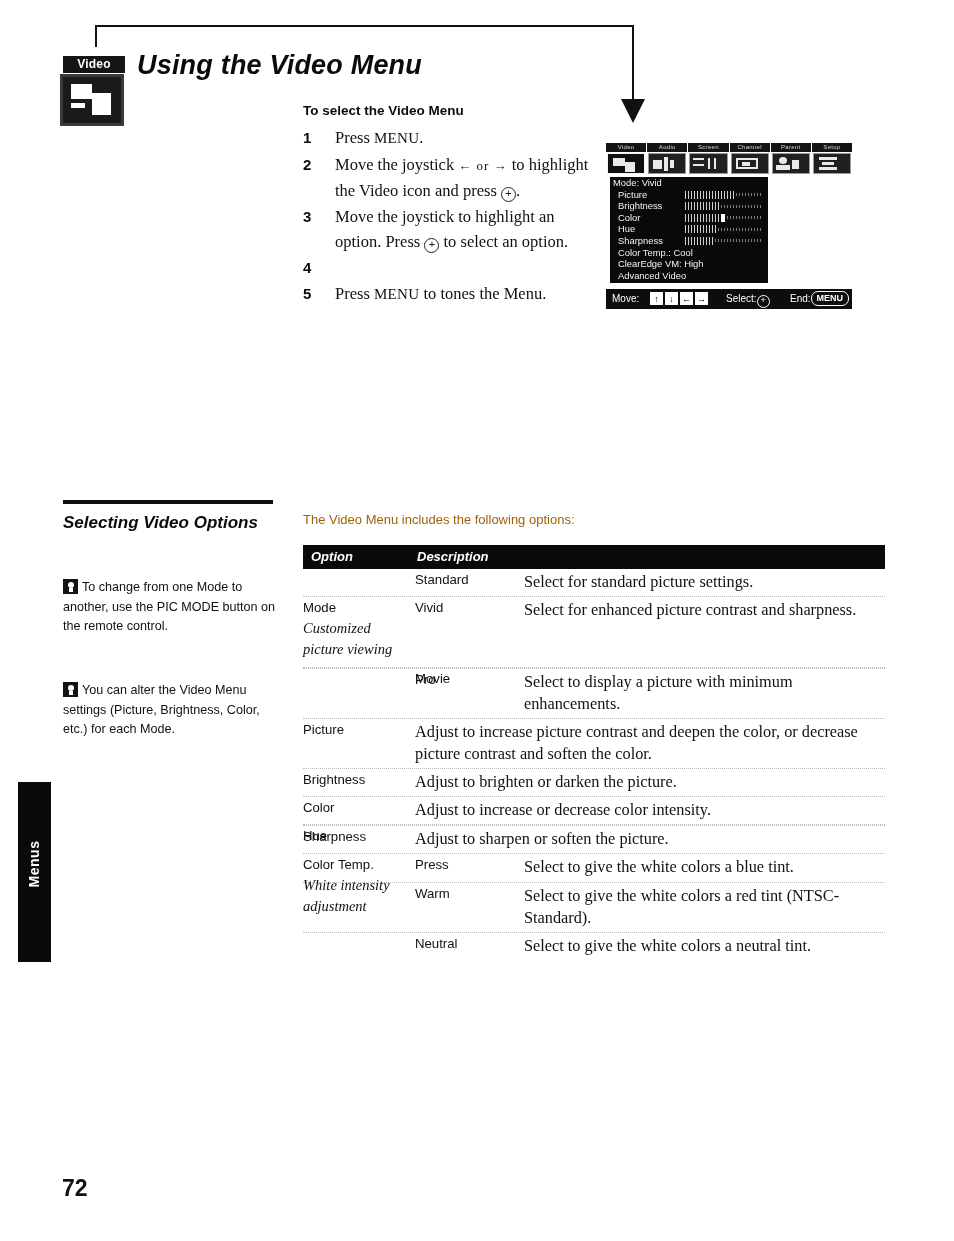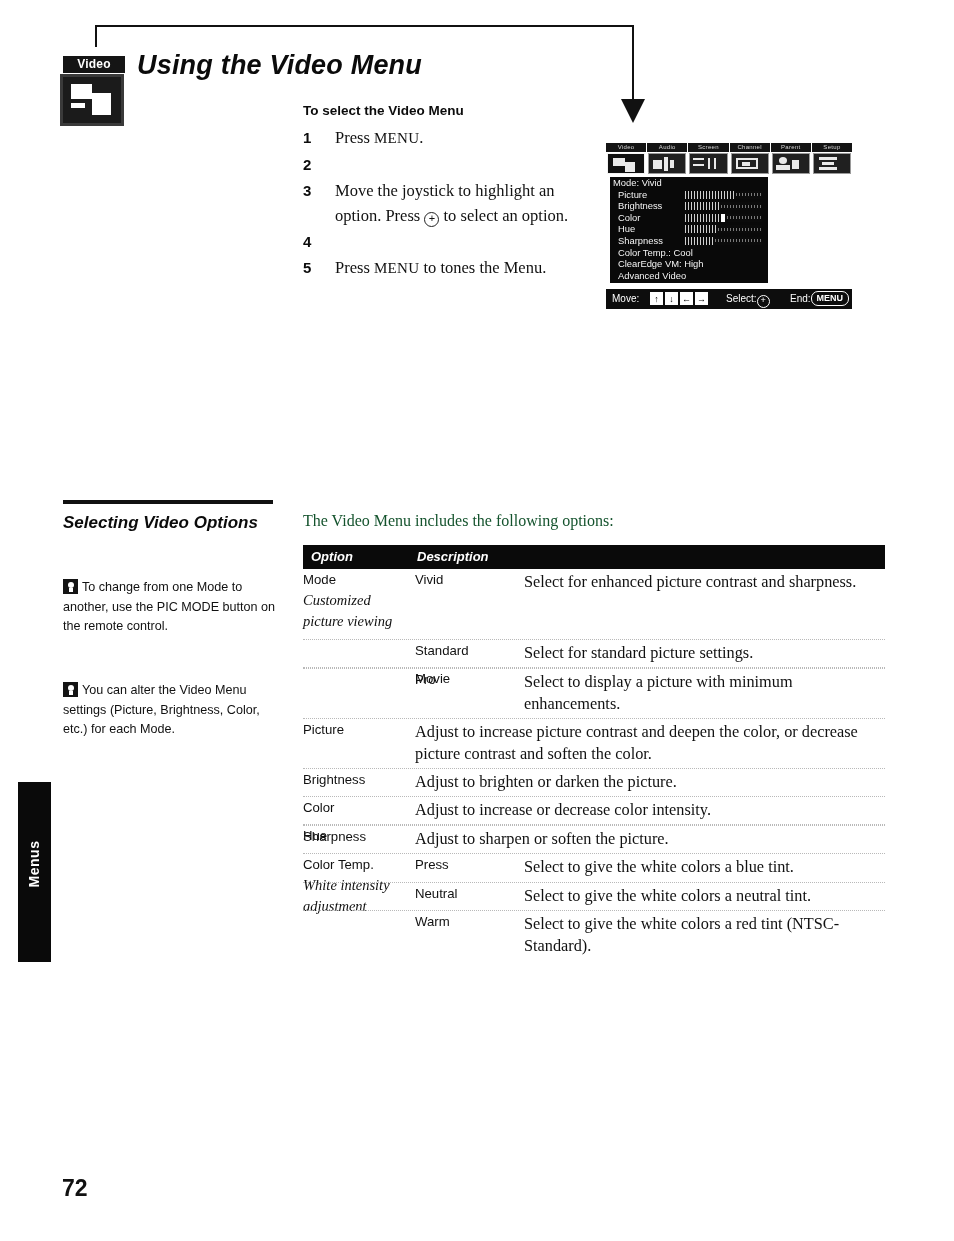--- a/index.html
+++ b/index.html
@@ -199,21 +199,21 @@
     color:#fff;
     font-family:"Liberation Sans", sans-serif;
     font-weight:bold; font-size:14px; text-align:center;
     transform:rotate(-90deg);
     letter-spacing:.5px;
   }
 
   
   .intro {
     position:absolute; left:303px; top:512px;
-    font-family:Liberation Serif, serif; font-size:16px; color:#14532d;
+    font-family:Liberation Sans, sans-serif; font-size:13px; color:#a16207;
   }
   .tbl { position:absolute; left:303px; top:545px; width:582px; }
   .thead {
     background:#0a0a0a; color:#fff; height:24px; position:relative;
   }
   .thead .c1, .thead .c2 {
     position:absolute; top:0; height:24px; line-height:24px;
     font-family:"Liberation Sans", sans-serif;
     font-weight:bold; font-style:italic; font-size:13px;
   }
@@ -277,20 +277,21 @@
 
   <div class="subhead">To select the Video Menu</div>
 
   <div class="steps">
     <div class="step">
       <div class="n">1</div>
       <div class="t"><span>Press </span><span class="sc">MENU</span><span>.</span></div>
     </div>
     <div class="step">
       <div class="n">2</div>
+      <div class="t"><span>Move the joystick </span><span class="jar">← or →</span><span> to highlight the Video icon and press </span><span class="ring">+</span><span>.</span></div>
     </div>
     <div class="step">
       <div class="n">3</div>
       <div class="t"><span>Move the joystick to highlight an option. Press </span><span class="ring">+</span><span> to select an option.</span></div>
     </div>
     <div class="step">
       <div class="n">4</div>
     </div>
     <div class="step">
       <div class="n">5</div>
@@ -552,35 +553,35 @@
   </div>
 
   <div class="intro">The Video Menu includes the following options:</div>
 
   <div class="tbl">
     <div class="thead">
       <div class="c1">Option</div>
       <div class="c2">Description</div>
     </div>
 
+    <div class="trow indent">
+      <div class="val">Standard</div>
+      <div class="desc">Select for standard picture settings.</div>
+    </div>
+
     <div class="trow indent" style="min-height:70px;">
       <div class="opt">
         <span>Mode</span>
         <span class="sub">Customized picture viewing</span>
       </div>
       <div class="val">Vivid</div>
       <div class="desc">Select for enhanced picture contrast and sharpness.</div>
     </div>
 
     <div class="trow indent">
-      <div class="val">Standard</div>
-      <div class="desc">Select for standard picture settings.</div>
-    </div>
-
-    <div class="trow indent">
       <div class="val">Movie</div>
     </div>
 
     <div class="trow indent">
       <div class="val">Pro</div>
       <div class="desc">Select to display a picture with minimum enhancements.</div>
     </div>
 
     <div class="trow wide">
       <div class="opt">Picture</div>
@@ -609,24 +610,24 @@
     <div class="trow indent" style="min-height:28px;">
       <div class="opt">
         <span>Color Temp.</span>
         <span class="sub">White intensity adjustment</span>
       </div>
       <div class="val">Press</div>
       <div class="desc">Select to give the white colors a blue tint.</div>
     </div>
 
     <div class="trow indent">
+      <div class="val">Warm</div>
+      <div class="desc">Select to give the white colors a red tint (NTSC-Standard).</div>
+    </div>
+
+    <div class="trow indent">
       <div class="val">Neutral</div>
       <div class="desc">Select to give the white colors a neutral tint.</div>
     </div>
-
-    <div class="trow indent">
-      <div class="val">Warm</div>
-      <div class="desc">Select to give the white colors a red tint (NTSC-Standard).</div>
-    </div>
   </div>
 
   <div class="pageno">72</div>
 </div>
 
 </body></html>

